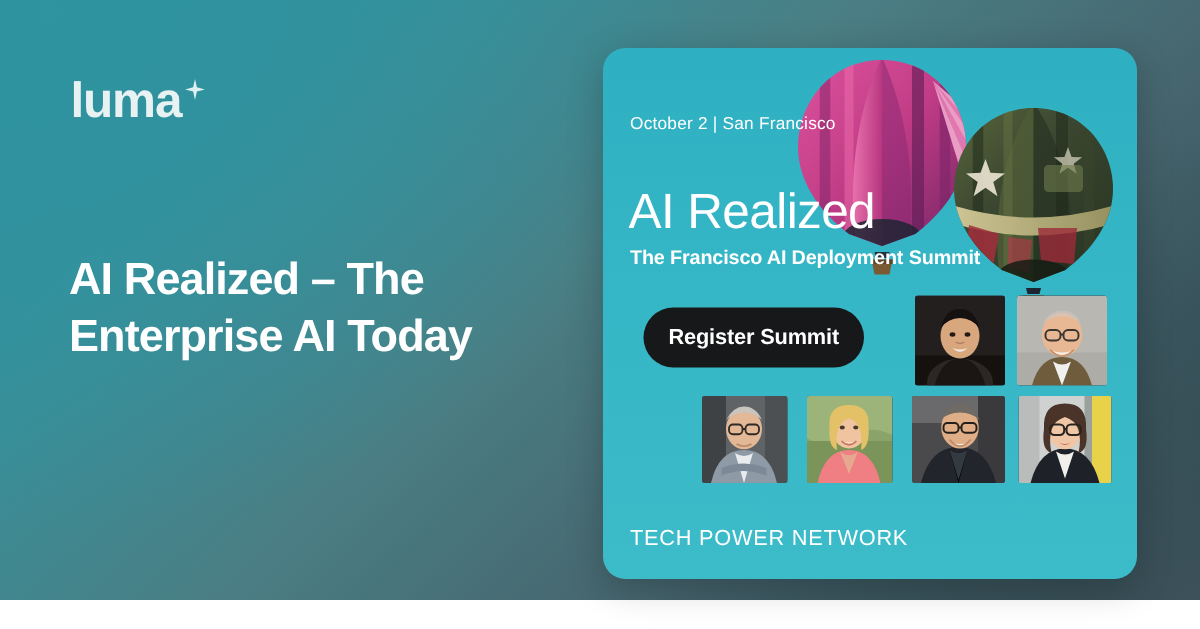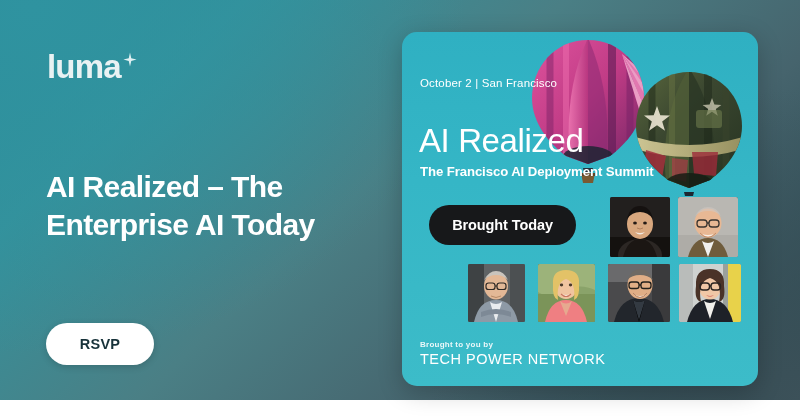--- a/index.html
+++ b/index.html
@@ -168,21 +168,20 @@
       <span id="brand-word">luma</span>
       <span id="brand-spark">
         <svg viewBox="0 0 16 16" width="16" height="16" aria-hidden="true">
           <path d="M8 0.6 L9.25 6.2 L14.6 7.6 L9.25 9.0 L8 14.6 L6.75 9.0 L1.4 7.6 L6.75 6.2 Z" fill="#dff0f2"></path>
         </svg>
       </span>
     </div>
 
     <h1 id="headline">AI Realized – The Enterprise AI Today</h1>
 
-    <button id="rsvp-button">RSVP</button>
   </div>
 
   <div id="event-card">
 
     <div id="balloon-art">
       <svg viewBox="0 0 232 180" aria-hidden="true">
         <defs>
           <linearGradient id="gPinkA" x1="0" y1="0" x2="1" y2="1">
             <stop offset="0%" stop-color="#e1559f"></stop>
             <stop offset="48%" stop-color="#c13c86"></stop>
@@ -258,21 +257,21 @@
         <path d="M158 160 L168 160 L167 164 L159 164 Z" fill="#1d2630"></path>
         <path d="M156 165 L170 165 L168 175 L158 175 Z" fill="#7a5a32"></path>
         <path d="M156 165 L170 165 L170 168 L156 168 Z" fill="#5e4325"></path>
       </svg>
     </div>
 
     <div id="card-meta">October 2 | San Francisco</div>
     <div id="card-title">AI Realized</div>
     <div id="card-subtitle">The Francisco AI Deployment Summit</div>
 
-    <button id="register-button">Brought Today</button>
+    <button id="register-button">Register Summit</button>
 
     <div class="speaker-photo" id="speaker-0">
       <svg class="ph" viewBox="0 0 60 60" preserveAspectRatio="xMidYMid slice" aria-hidden="true">
         <rect width="60" height="60" fill="#221f1e"></rect>
         <rect y="40" width="60" height="20" fill="#14110f"></rect>
         <ellipse cx="30" cy="58" rx="22" ry="16" fill="#2c2724"></ellipse>
         <path d="M13 60 Q18 42 30 42 Q42 42 47 60 Z" fill="#1b1613"></path>
         <ellipse cx="30" cy="27" rx="13" ry="15" fill="#d8a77e"></ellipse>
         <path d="M17 22 Q20 9 30 9 Q40 9 43 22 Q38 15 30 15 Q22 15 17 22 Z" fill="#151110"></path>
         <ellipse cx="25" cy="26" rx="1.9" ry="1.5" fill="#241a15"></ellipse>
@@ -360,18 +359,17 @@
         <ellipse cx="31" cy="22" rx="11.5" ry="13.5" fill="#f0c7a6"></ellipse>
         <path d="M17 22 Q16 5 31 5 Q46 5 45 22 Q47 36 40 38 Q44 18 31 14 Q18 18 22 38 Q15 36 17 22 Z" fill="#4a3328"></path>
         <rect x="21" y="19" width="9.5" height="7" rx="3" fill="none" stroke="#2a2420" stroke-width="1.4"></rect>
         <rect x="32" y="19" width="9.5" height="7" rx="3" fill="none" stroke="#2a2420" stroke-width="1.4"></rect>
         <path d="M30.5 22 L32 22" stroke="#2a2420" stroke-width="1.4"></path>
         <path d="M27 31 Q31 34 35 31 Q31 33 27 31 Z" fill="#c2413f"></path>
       </svg>
     </div>
 
     <div id="card-footer">
-      <div id="footer-kicker">Brought to you by</div>
       <div id="footer-brand">TECH POWER NETWORK</div>
     </div>
 
   </div>
 </div>
 
 </body></html>

